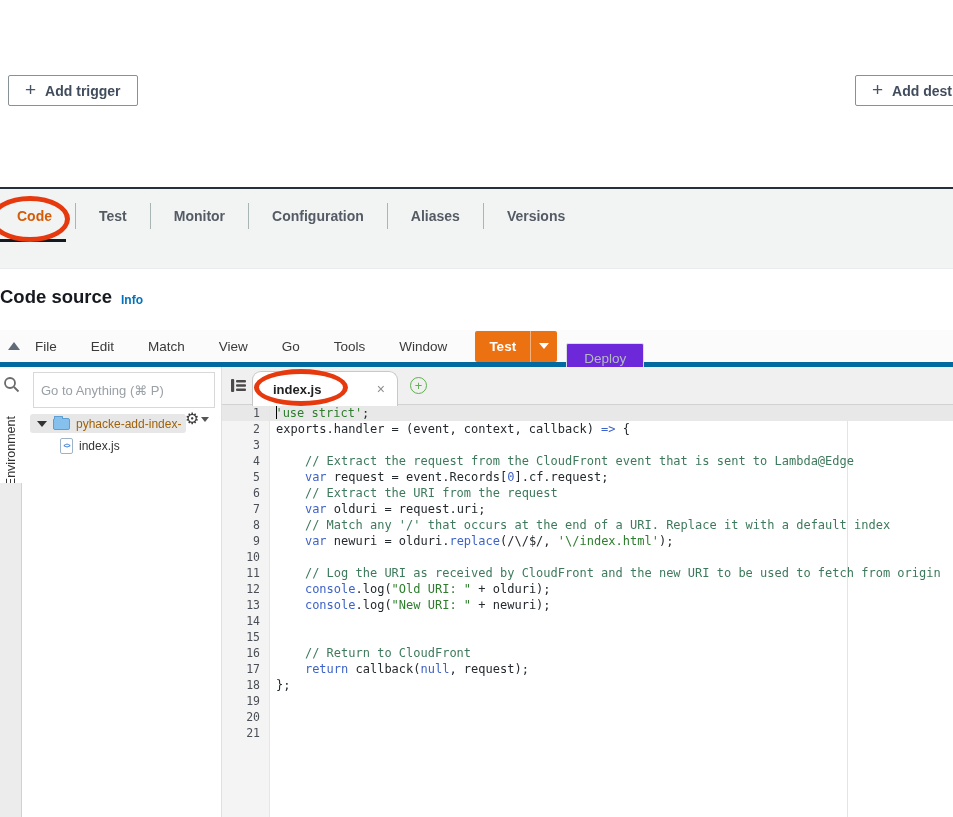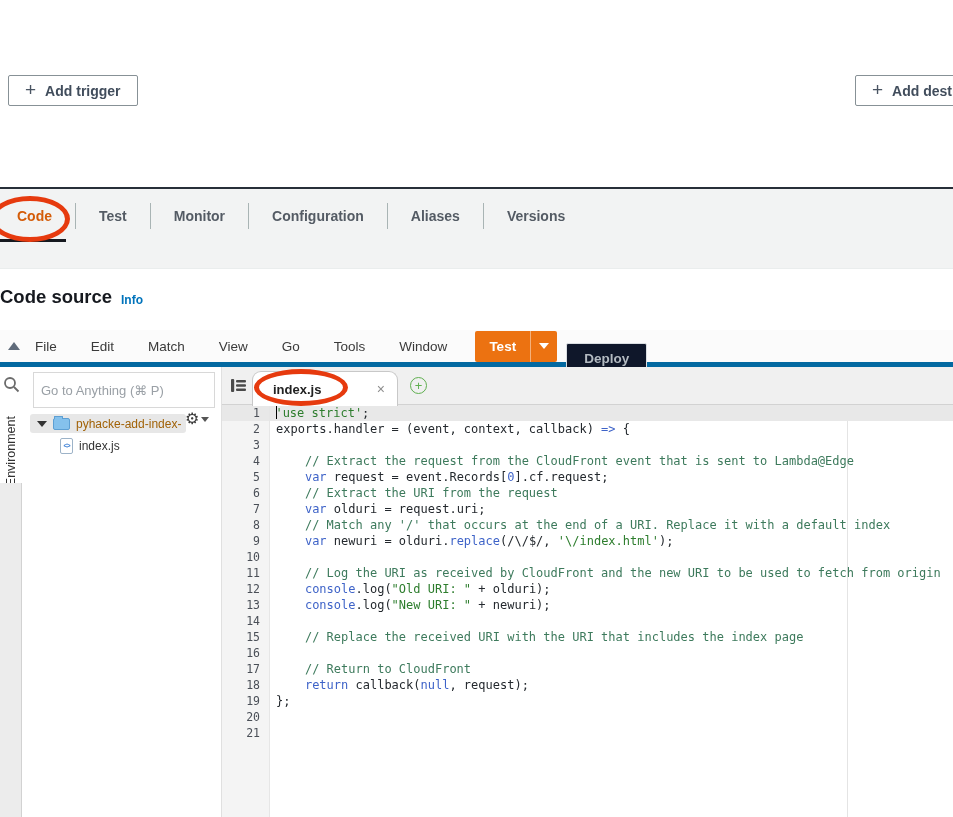--- a/index.html
+++ b/index.html
@@ -48,22 +48,22 @@
                 border-bottom:8px solid #5f6b7a;margin-left:8px;}
   .menu-item{font-size:13.5px;color:#3a3a3a;margin-left:34px;cursor:pointer;}
   .menu-item.first{margin-left:15px;}
   .test-btn{margin-left:28px;height:31px;display:flex;align-items:stretch;background:#ec7211;
             border-radius:2px;color:#fff;font-weight:bold;font-size:13.5px;cursor:pointer;}
   .test-btn .t-main{display:flex;align-items:center;padding:0 14px;}
   .test-btn .t-caret{display:flex;align-items:center;padding:0 8px;border-left:1px solid rgba(255,255,255,.45);}
   .test-btn .car{width:0;height:0;border-left:5px solid transparent;border-right:5px solid transparent;
                  border-top:6px solid #fff;}
   .deploy-btn{margin-left:9px;height:31px;display:flex;align-items:center;padding:0 17px;
-              background:#0f172a;border:1px solid #dadee2;border-radius:2px;
-              font-size:13.5px;font-weight:bold;color:#b3bac1;margin-top:24px;}
+              background:#6d28d9;border:1px solid #dadee2;border-radius:2px;
+              font-size:13.5px;font-weight:normal;color:#b3bac1;margin-top:24px;}
 
   
   .icon-strip{position:absolute;left:0;top:367px;width:22px;bottom:0;background:#fff;}
   .strip-lower{position:absolute;left:0;top:116px;width:22px;bottom:0;background:#ececec;
                border-right:1px solid #d2d2d2;}
   .search-ico{position:absolute;left:3px;top:9px;}
   .env-tab{position:absolute;left:-1px;top:38px;width:24px;height:92px;display:flex;
            align-items:center;justify-content:center;cursor:pointer;}
   .env-tab span{writing-mode:vertical-rl;transform:rotate(180deg);font-size:12.5px;color:#333;}
 
@@ -262,21 +262,20 @@
         <div class="cl" data-interactable="true"><span class="tk-d" data-interactable="false">    </span><span class="tk-k" data-interactable="false">var</span><span class="tk-d" data-interactable="false"> request = event.Records[</span><span class="tk-n" data-interactable="false">0</span><span class="tk-d" data-interactable="false">].cf.request;</span></div>
         <div class="cl" data-interactable="true"><span class="tk-d" data-interactable="false">    </span><span class="tk-c" data-interactable="false">// Extract the URI from the request</span></div>
         <div class="cl" data-interactable="true"><span class="tk-d" data-interactable="false">    </span><span class="tk-k" data-interactable="false">var</span><span class="tk-d" data-interactable="false"> olduri = request.uri;</span></div>
         <div class="cl" data-interactable="true"><span class="tk-d" data-interactable="false">    </span><span class="tk-c" data-interactable="false">// Match any '/' that occurs at the end of a URI. Replace it with a default index</span></div>
         <div class="cl" data-interactable="true"><span class="tk-d" data-interactable="false">    </span><span class="tk-k" data-interactable="false">var</span><span class="tk-d" data-interactable="false"> newuri = olduri.</span><span class="tk-k" data-interactable="false">replace</span><span class="tk-d" data-interactable="false">(/\/$/, </span><span class="tk-s" data-interactable="false">'\/index.html'</span><span class="tk-d" data-interactable="false">);</span></div>
         <div class="cl" data-interactable="true"></div>
         <div class="cl" data-interactable="true"><span class="tk-d" data-interactable="false">    </span><span class="tk-c" data-interactable="false">// Log the URI as received by CloudFront and the new URI to be used to fetch from origin</span></div>
         <div class="cl" data-interactable="true"><span class="tk-d" data-interactable="false">    </span><span class="tk-k" data-interactable="false">console</span><span class="tk-d" data-interactable="false">.log(</span><span class="tk-s" data-interactable="false">"Old URI: "</span><span class="tk-d" data-interactable="false"> + olduri);</span></div>
         <div class="cl" data-interactable="true"><span class="tk-d" data-interactable="false">    </span><span class="tk-k" data-interactable="false">console</span><span class="tk-d" data-interactable="false">.log(</span><span class="tk-s" data-interactable="false">"New URI: "</span><span class="tk-d" data-interactable="false"> + newuri);</span></div>
         <div class="cl" data-interactable="true"></div>
-        <div class="cl" data-interactable="true"><span class="tk-d" data-interactable="false">    </span><span class="tk-c" data-interactable="false">// Replace the received URI with the URI that includes the index page</span></div>
         <div class="cl" data-interactable="true"></div>
         <div class="cl" data-interactable="true"><span class="tk-d" data-interactable="false">    </span><span class="tk-c" data-interactable="false">// Return to CloudFront</span></div>
         <div class="cl" data-interactable="true"><span class="tk-d" data-interactable="false">    </span><span class="tk-k" data-interactable="false">return</span><span class="tk-d" data-interactable="false"> callback(</span><span class="tk-k" data-interactable="false">null</span><span class="tk-d" data-interactable="false">, request);</span></div>
         <div class="cl" data-interactable="true"><span class="tk-d" data-interactable="false">};</span></div>
         <div class="cl" data-interactable="true"></div>
       </div>
   </div>
 
   <div class="red-ellipse ellipse-code" data-interactable="false"></div>
   <div class="red-ellipse ellipse-tab" data-interactable="false"></div>

